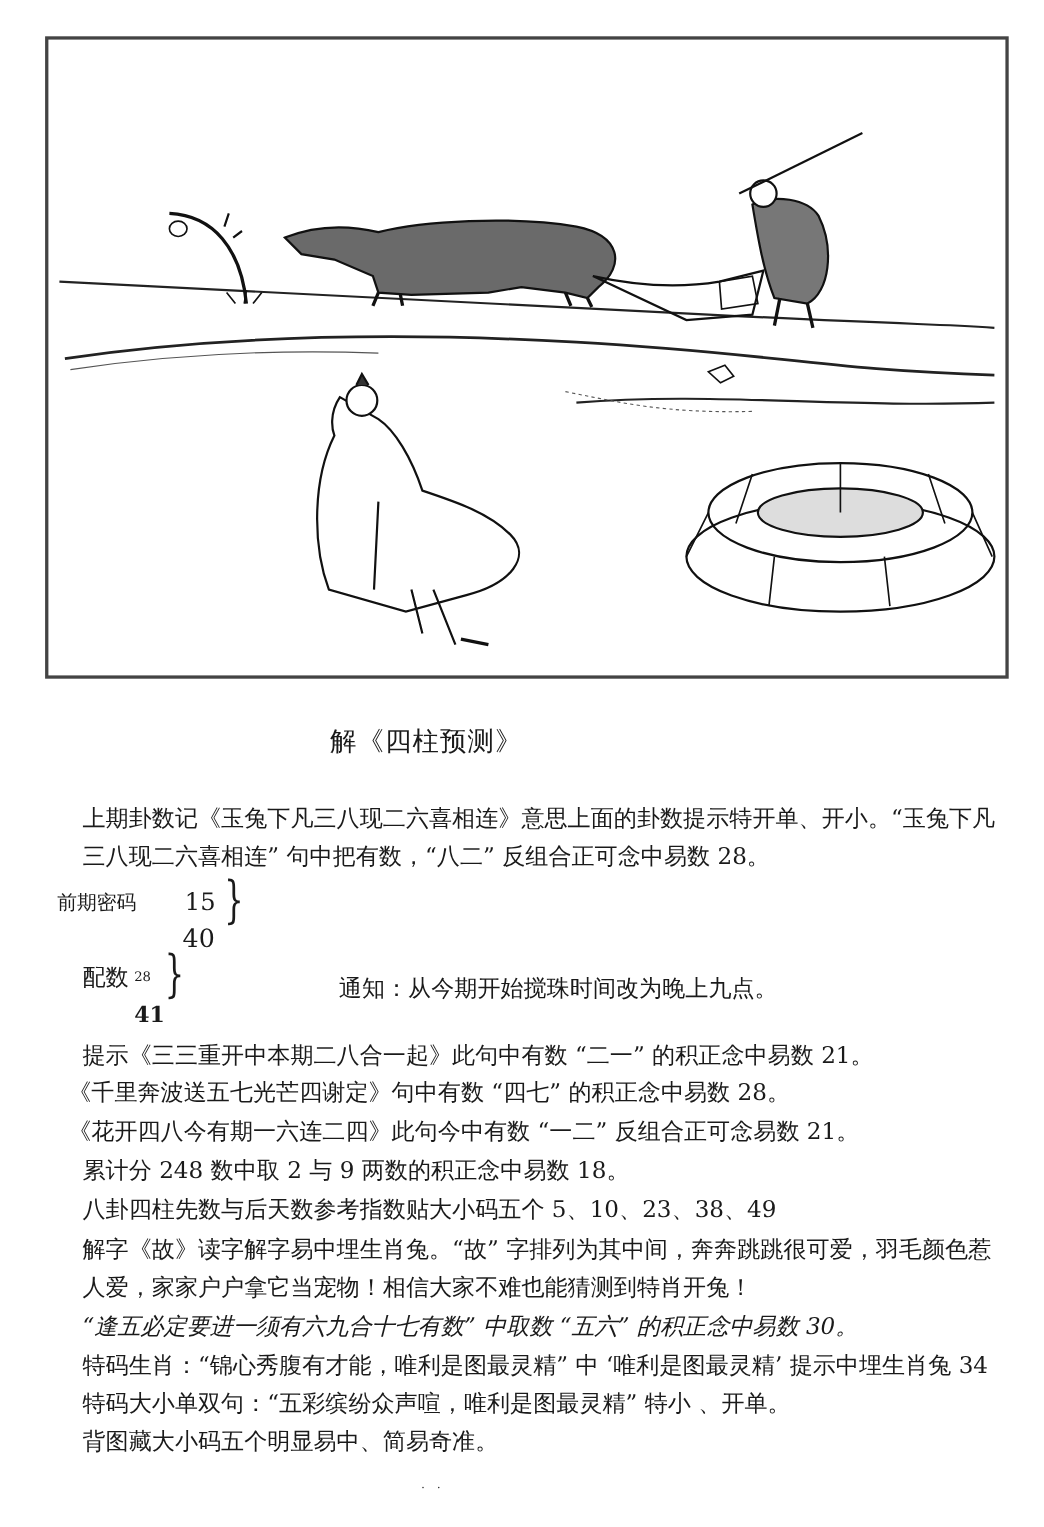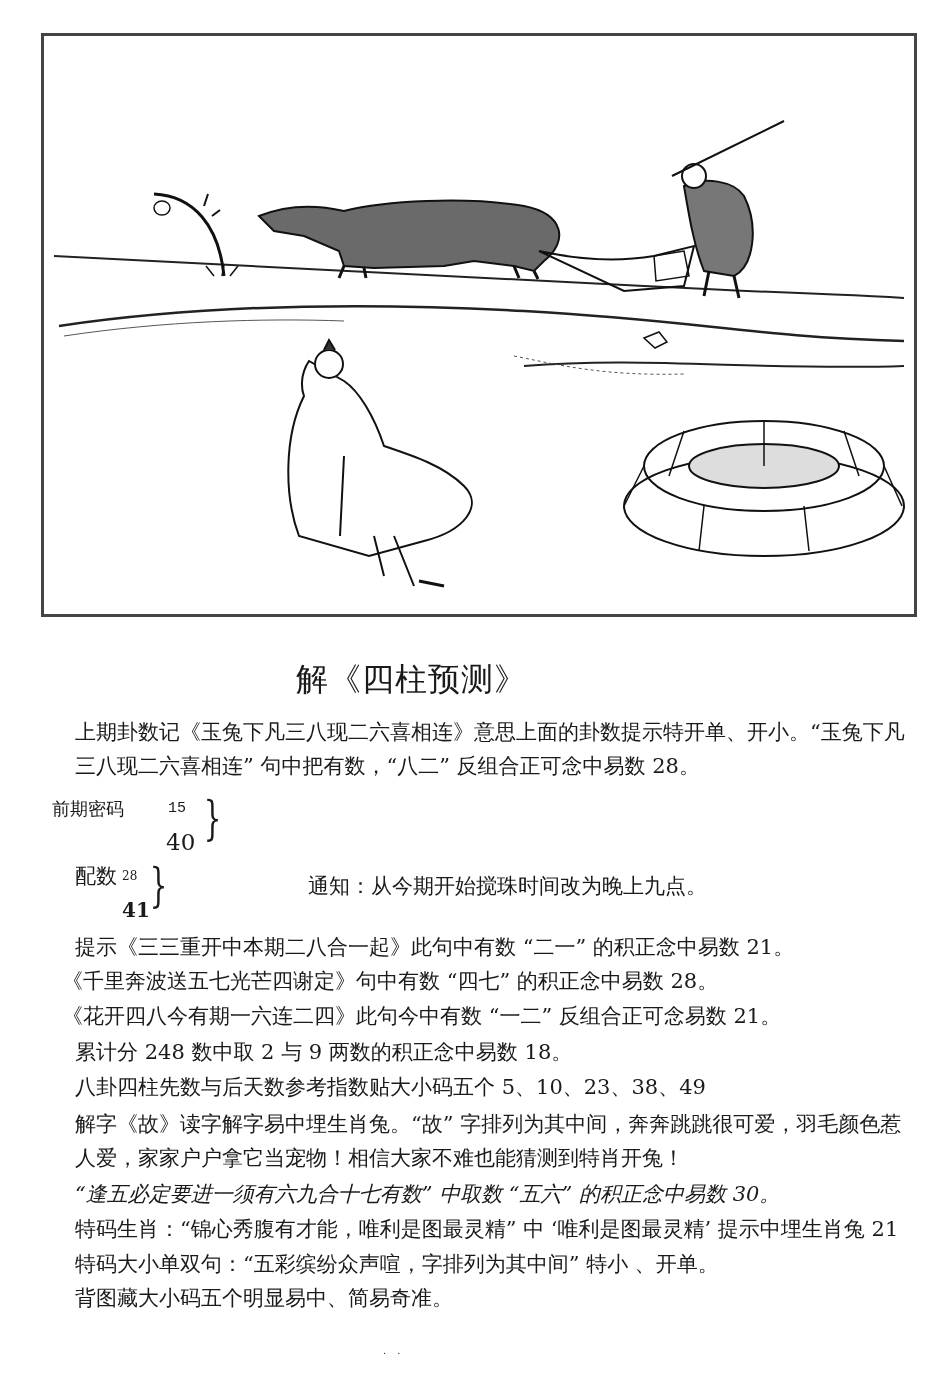--- a/index.html
+++ b/index.html
@@ -7,23 +7,23 @@
     width:949px; height:1388px; background:#ffffff; position:relative; overflow:hidden;
     font-family: "DejaVu Serif", "Liberation Serif", serif; color:#1a1a1a;
   }
   .frame {
     position:absolute; left:41px; top:33px; width:870px; height:578px;
     border:3px solid #444; background:#fff;
   }
   .frame svg { position:absolute; left:0; top:0; width:100%; height:100%; }
   .title {
     position:absolute; top:658px; left:0; width:775px; text-align:center;
-    font-size:32px; letter-spacing:1px;margin-left:24px;
+    font-size:24px; letter-spacing:1px;
   }
-  .line { position:absolute; font-size:21px; white-space:nowrap; line-height:28px; }
+  .line { position:absolute; font-size:21px; white-space:nowrap; line-height:28px;margin-top:12px; }
   .brace { position:absolute; font-size:46px; line-height:46px; font-family:"DejaVu Serif", serif; transform:scaleX(0.6); }
   .dots { position:absolute; left:383px; top:1345px; font-size:10px; letter-spacing:4px; }
 </style>
 </head>
 <body>
 
 <div class="frame">
   <svg viewBox="0 0 870 578">
 
     <path d="M10 220 C 200 230, 400 240, 600 250 S 800 258, 860 262" stroke="#222" stroke-width="2" fill="none"></path>
@@ -62,36 +62,36 @@
     <path d="M600 430 L 580 470 M640 395 L 625 440 M720 385 L 720 430 M800 395 L 815 440 M840 430 L 858 470 M660 470 l-5 45 M760 470 l5 45" stroke="#111" stroke-width="1.5"></path>
   </svg>
 </div>
 
 <div class="title">解《四柱预测》</div>
 
 <div class="line" style="left:75px; top:718px;">上期卦数记《玉兔下凡三八现二六喜相连》意思上面的卦数提示特开单、开小。“玉兔下凡</div>
 <div class="line" style="left:75px; top:752px;">三八现二六喜相连” 句中把有数，“八二” 反组合正可念中易数 28。</div>
 
 <div class="line" style="left:52px; top:795px; font-size:18px;">前期密码</div>
-<div class="line" style="left:168px; top:795px; font-size:15px;font-family:Liberation Mono, monospace;">15</div>
+<div class="line" style="left:168px; top:795px; font-size:22px;">15</div>
 <div class="line" style="left:166px; top:828px; font-size:23px;">40</div>
 <div class="brace" style="left:198px; top:795px;">}</div>
 
 <div class="line" style="left:75px; top:862px; font-size:21px;">配数</div>
 <div class="line" style="left:122px; top:862px; font-size:12px;">28</div>
 <div class="line" style="left:122px; top:896px; font-size:20px;font-weight:bold;">41</div>
 <div class="brace" style="left:144px; top:862px;">}</div>
 
 <div class="line" style="left:308px; top:872px; font-size:21px;">通知：从今期开始搅珠时间改为晚上九点。</div>
 
 <div class="line" style="left:75px; top:933px;">提示《三三重开中本期二八合一起》此句中有数 “二一” 的积正念中易数 21。</div>
 <div class="line" style="left:62px; top:967px;">《千里奔波送五七光芒四谢定》句中有数 “四七” 的积正念中易数 28。</div>
 <div class="line" style="left:62px; top:1002px;">《花开四八今有期一六连二四》此句今中有数 “一二” 反组合正可念易数 21。</div>
 <div class="line" style="left:75px; top:1038px;">累计分 248 数中取 2 与 9 两数的积正念中易数 18。</div>
 <div class="line" style="left:75px; top:1073px;">八卦四柱先数与后天数参考指数贴大小码五个 5、10、23、38、49</div>
 <div class="line" style="left:75px; top:1110px;">解字《故》读字解字易中埋生肖兔。“故” 字排列为其中间，奔奔跳跳很可爱，羽毛颜色惹</div>
 <div class="line" style="left:75px; top:1144px;">人爱，家家户户拿它当宠物！相信大家不难也能猜测到特肖开兔！</div>
 <div class="line" style="left:75px; top:1180px;font-style:italic;">“逢五必定要进一须有六九合十七有数” 中取数 “五六” 的积正念中易数 30。</div>
-<div class="line" style="left:75px; top:1215px;">特码生肖：“锦心秀腹有才能，唯利是图最灵精” 中 ‘唯利是图最灵精’ 提示中埋生肖兔 21</div>
-<div class="line" style="left:75px; top:1250px;">特码大小单双句：“五彩缤纷众声喧，字排列为其中间” 特小 、开单。</div>
+<div class="line" style="left:75px; top:1215px;">特码生肖：“锦心秀腹有才能，唯利是图最灵精” 中 ‘唯利是图最灵精’ 提示中埋生肖兔 34</div>
+<div class="line" style="left:75px; top:1250px;">特码大小单双句：“五彩缤纷众声喧，唯利是图最灵精” 特小 、开单。</div>
 <div class="line" style="left:75px; top:1284px;">背图藏大小码五个明显易中、简易奇准。</div>
 
 <div class="dots">. .</div>
 
 </body></html>

